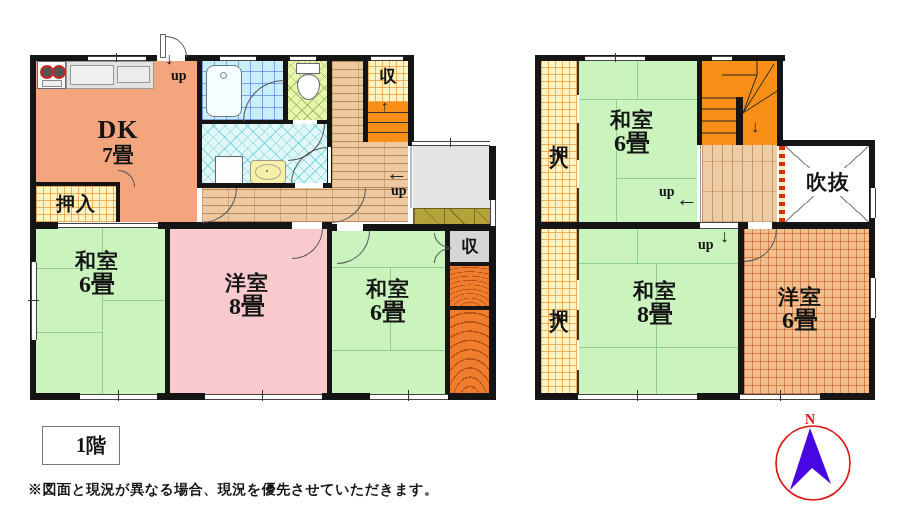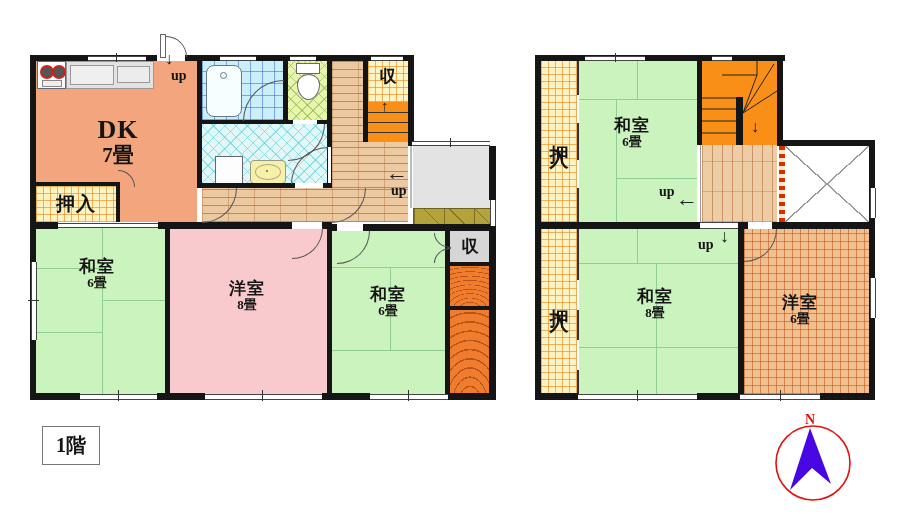--- a/index.html
+++ b/index.html
@@ -46,22 +46,22 @@
   .xcross{background-image:
     linear-gradient(to top right,transparent calc(50% - .7px),#999 calc(50% - .7px) calc(50% + .7px),transparent calc(50% + .7px)),
     linear-gradient(to bottom right,transparent calc(50% - .7px),#999 calc(50% - .7px) calc(50% + .7px),transparent calc(50% + .7px));}
   .arc{position:absolute;border:0 solid #555;}
   .arc-tl{border-right-width:1px;border-bottom-width:1px;border-radius:0 0 100% 0;}
   .arc-tr{border-left-width:1px;border-bottom-width:1px;border-radius:0 0 0 100%;}
   .arc-br{border-top-width:1px;border-left-width:1px;border-radius:100% 0 0 0;}
   .arc-bl{border-top-width:1px;border-right-width:1px;border-radius:0 100% 0 0;}
   .rl{position:absolute;display:flex;flex-direction:column;align-items:center;justify-content:center;
       font-weight:700;line-height:1.08;text-align:center;}
-  .nm{font-size:17px;letter-spacing:1px;}
-  .sz{font-size:13px;}
+  .nm{font-size:21px;letter-spacing:1px;}
+  .sz{font-size:24px;}
   .one{font-size:17px;font-weight:700;}
   .vlabel{position:absolute;writing-mode:vertical-rl;text-orientation:upright;font-weight:700;
           font-size:19px;letter-spacing:3px;text-align:center;}
   .up{position:absolute;font-size:14px;font-weight:700;}
   .arr{position:absolute;font-weight:400;color:#222;}
   .floorbox{position:absolute;border:1.5px solid #777;background:#fff;display:flex;
             align-items:center;justify-content:center;font-size:20px;font-weight:700;}
   .disc{position:absolute;font-size:14px;font-weight:700;letter-spacing:.5px;}
   .fix{position:absolute;background:#fdfdfd;border:1px solid #667;}
 </style>
@@ -291,27 +291,31 @@
     <span class="sz">6畳</span>
   </div>
   <div class="rl" style="left:605px;top:276px;width:100px;height:56px;">
     <span class="nm">和室</span>
     <span class="sz">8畳</span>
   </div>
   <div class="rl" style="left:750px;top:282px;width:100px;height:56px;">
     <span class="nm">洋室</span>
     <span class="sz">6畳</span>
   </div>
+  <div class="rl" style="left:790px;top:168px;width:76px;height:28px;background:#fff;">
+    <span class="nm" style="font-size:21px;">吹抜</span>
+  </div>
   <span class="arr" style="left:751px;top:118px;font-size:16px;">↓</span>
   <span class="up" style="left:659px;top:184px;">up</span>
   <span class="arr" style="left:676px;top:186px;font-size:22px;">←</span>
   <span class="up" style="left:698px;top:237px;">up</span>
   <span class="arr" style="left:720px;top:226px;font-size:18px;">↓</span>
 
-  <div class="floorbox" style="left:42px;top:426px;width:56px;height:37px;">1階</div>
+  <div class="floorbox" style="left:42px;top:426px;width:56px;height:37px;padding-left:20px;">1階</div>
+  <div class="disc" style="left:28px;top:481px;">※図面と現況が異なる場合、現況を優先させていただきます。</div>
 
   <svg style="position:absolute;left:770px;top:398px;" width="100" height="120" viewBox="0 0 100 120">
     <circle cx="43" cy="65" r="37" fill="none" stroke="#e11212" stroke-width="1.6"></circle>
     <text x="40" y="26" text-anchor="middle" font-size="14" font-weight="bold" fill="#e11212" font-family="Liberation Serif, serif">N</text>
     <polygon points="40,30 61,86 42,70 20,92" fill="#4806e3"></polygon>
   </svg>
 
 </div>
 
 </body></html>

